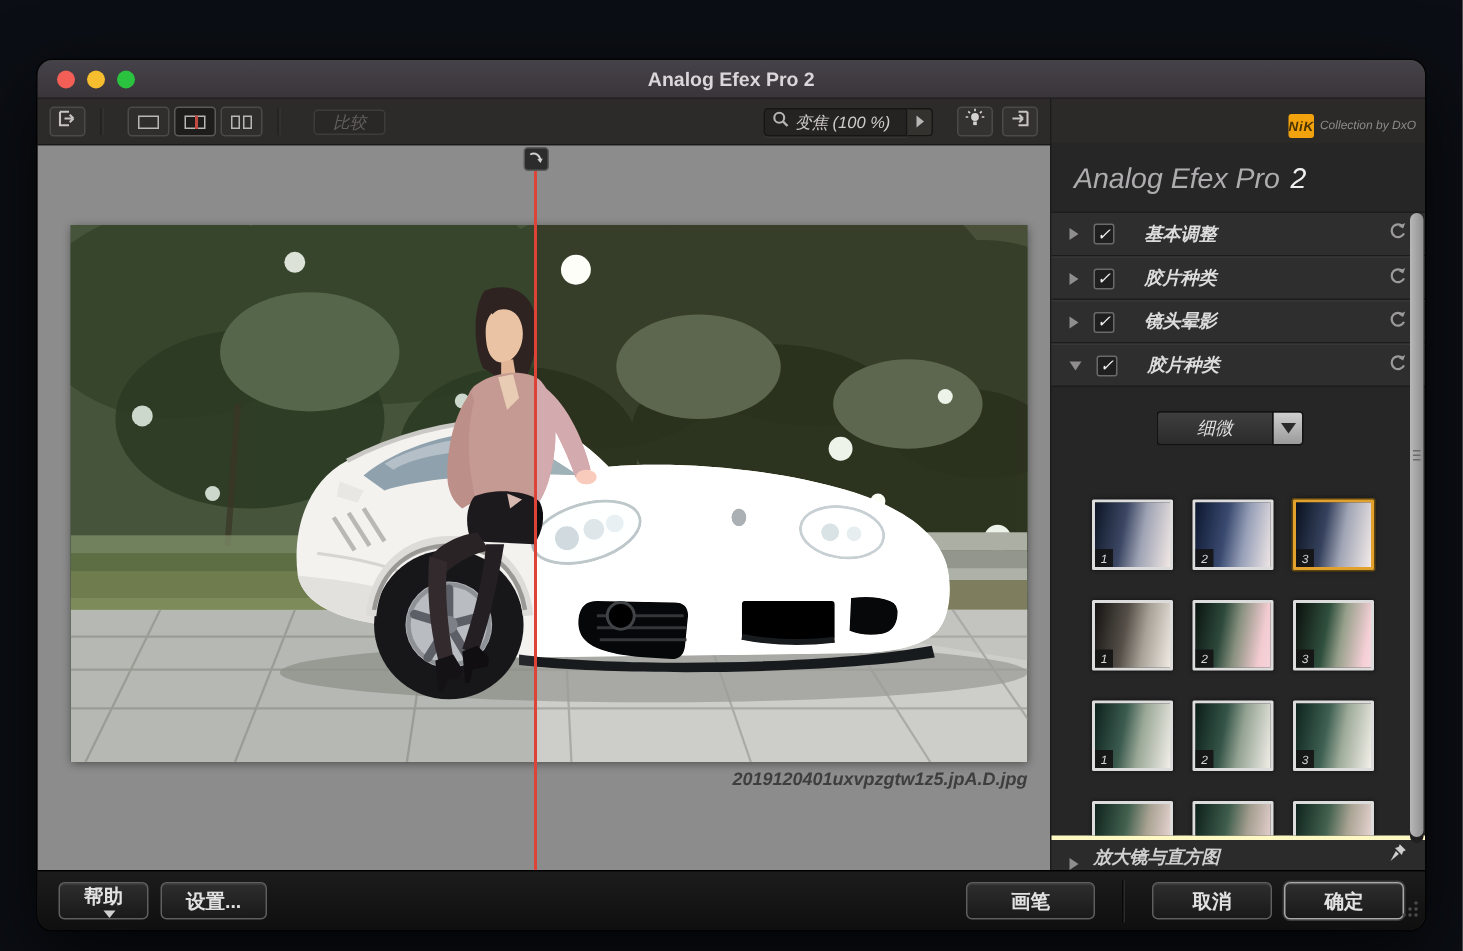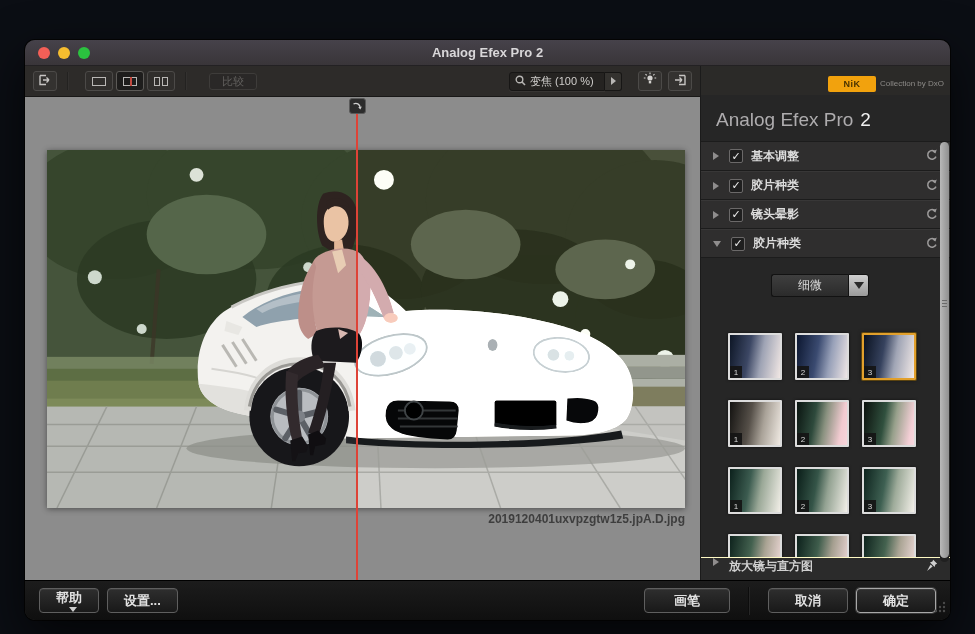--- a/index.html
+++ b/index.html
@@ -12,21 +12,21 @@
 
   
   .titlebar { height:26px; background:linear-gradient(#46424a,#393539); position:relative;
     display:flex; align-items:center; justify-content:center; border-bottom:1px solid #232123; flex:0 0 auto;}
   .lights { position:absolute; left:13px; top:7px; display:flex; gap:8px; }
   .light { width:12px; height:12px; border-radius:50%; }
   .light.red{background:#f35f57;} .light.yellow{background:#f6bd2f;} .light.green{background:#2bc23f;}
   .win-title { font-size:13px; font-weight:bold; color:#d9d7d9; }
 
   
-  .main { flex:1; display:flex; min-height:0; }
+  .main { flex:1; display:flex; min-height:0;font-style:italic; }
   .left-col { width:675px; display:flex; flex-direction:column; }
 
   
   .toolbar { height:31px; background:#2d2b29; border-bottom:1px solid #191817;
     display:flex; align-items:center; padding:0 8px; gap:6px; flex:0 0 auto; }
   .tb-sep { width:2px; height:18px; background:linear-gradient(90deg,#1b1a19,#3b3937); margin:0 4px; }
   .icon-btn { width:24px; height:20px; background:#343230; border:1px solid #4c4a48; border-radius:3px;
     display:flex; align-items:center; justify-content:center; }
   .view-group { display:flex; gap:3px; margin-left:6px; }
   .view-btn { width:28px; height:20px; background:#302e2c; border:1px solid #4c4a48; border-radius:3px;
@@ -58,54 +58,54 @@
   .split-handle { position:absolute; left:324px; top:1px; width:17px; height:16px; background:#2c2c2c;
     border:1px solid #5a5a5a; border-radius:3px; display:flex; align-items:center; justify-content:center; }
   .caption { position:absolute; right:15px; top:415px; text-align:center; line-height:15px; }
   .caption .fname { font-size:12px; font-weight:bold; color:#3e3e3e; }
   .caption .fsize { font-size:12px; color:#555; }
 
   
   .panel { width:250px; background:#262626; display:flex; flex-direction:column; position:relative; border-left:1px solid #1b1b1b; }
   .brand-strip { height:29px; background:#2b2a28; display:flex; align-items:center; justify-content:flex-end;
     padding-right:6px; gap:4px; flex:0 0 auto; }
-  .nik-logo { width:48px; height:16px; background:#f2a20d; border-radius:2px; display:flex; align-items:center;
+  .nik-logo { width:17px; height:16px; background:#f2a20d; border-radius:2px; display:flex; align-items:center;
     justify-content:center; font-size:9px; font-weight:bold; color:#4a3300; letter-spacing:.5px; margin-bottom:-6px; }
   .nik-tagline { font-size:8px; color:#8d8b88; margin-bottom:-6px; }
   .panel-title { padding:14px 0 10px 15px; font-size:19px; color:#aeacae; flex:0 0 auto; }
   .panel-title .suffix { color:#f0f0f0; margin-left:7px; }
   .sections { flex:0 0 auto; border-top:1px solid #1c1c1c; }
   .sec-row { height:29px; background:#2f2e2e; border-bottom:1px solid #1c1c1c; border-top:1px solid #383737;
     display:flex; align-items:center; padding:0 12px; }
   .sec-row:first-child { border-top:none; }
   .tri { width:0; height:0; }
   .tri.r { border-top:4px solid transparent; border-bottom:4px solid transparent; border-left:6px solid #8f8d8d; }
   .tri.d { border-left:4px solid transparent; border-right:4px solid transparent; border-top:6px solid #8f8d8d; }
   .chk { width:14px; height:14px; margin-left:10px; background:#1f1f1f; border:1px solid #6b6969; border-radius:2px;
     display:flex; align-items:center; justify-content:center; font-size:11px; color:#efefef; }
-  .sec-label { margin-left:8px; font-size:12px; font-weight:bold; color:#dcdcdc; }
+  .sec-label { margin-left:20px; font-size:12px; font-weight:bold; color:#dcdcdc; }
   .sec-spacer { flex:1; }
 
   
   .film-area { flex:1; position:relative; overflow:hidden; }
   .dropdown { position:absolute; left:70px; top:16px; width:98px; height:23px; display:flex; }
   .dd-label { flex:1; background:linear-gradient(#3f3f3f,#2b2b2b); border:1px solid #121212; border-right:none;
     border-radius:3px 0 0 3px; display:flex; align-items:center; justify-content:center; font-size:12px; color:#dedede; }
   .dd-cap { width:21px; background:linear-gradient(#cfcfcf,#9a9a9a); border:1px solid #121212; border-radius:0 3px 3px 0;
     display:flex; align-items:center; justify-content:center; }
   .tri-dn-dark { width:0; height:0; border-left:5px solid transparent; border-right:5px solid transparent; border-top:7px solid #2a2a2a; }
   .thumb-grid { position:absolute; left:27px; top:75px; width:196px; }
   .thumb-row { display:flex; gap:13px; margin-bottom:20px; }
   .thumb { position:relative; width:54px; height:47px; border:2px solid #dcdcdc; border-radius:1px;
     box-shadow:0 0 3px rgba(0,0,0,.6); }
   .thumb.selected { border-color:#e2a02c; box-shadow:0 0 0 1px #States; box-shadow:0 0 4px rgba(0,0,0,.6),0 0 0 1px #7a5a14; }
   .thumb .grad { position:absolute; inset:0; }
   .thumb .num { position:absolute; left:0; bottom:0; width:12px; height:12px; background:rgba(20,20,20,.9);
     color:#d8d8d8; font-size:8px; display:flex; align-items:center; justify-content:center; }
-  .panel-bottom { height:23px; background:#2b2b2b; border-top:1px solid #fef9c3; display:flex; align-items:flex-start;
+  .panel-bottom { height:23px; background:#2b2b2b; border-top:3px solid #fef9c3; display:flex; align-items:flex-end;
     padding:0 12px; flex:0 0 auto; }
   .pb-label { margin-left:10px; font-size:12px; font-weight:bold; color:#cfcfcf; }
   .scrollbar-track { position:absolute; right:1px; top:76px; width:9px; height:420px; background:#202020; border-radius:5px; }
   .scrollbar-thumb { position:absolute; right:0; top:0; width:9px; height:416px; background:linear-gradient(90deg,#b8b8b8,#8f8f8f);
     border-radius:5px; }
   .sb-grips { position:absolute; left:2px; top:38%; width:5px; }
   .sb-grips i { display:block; height:1px; background:#6a6a6a; margin-bottom:2px; }
 
   
   .footer { height:40px; background:linear-gradient(#1c1c1c,#0f0f0f); border-top:1px solid #000;

